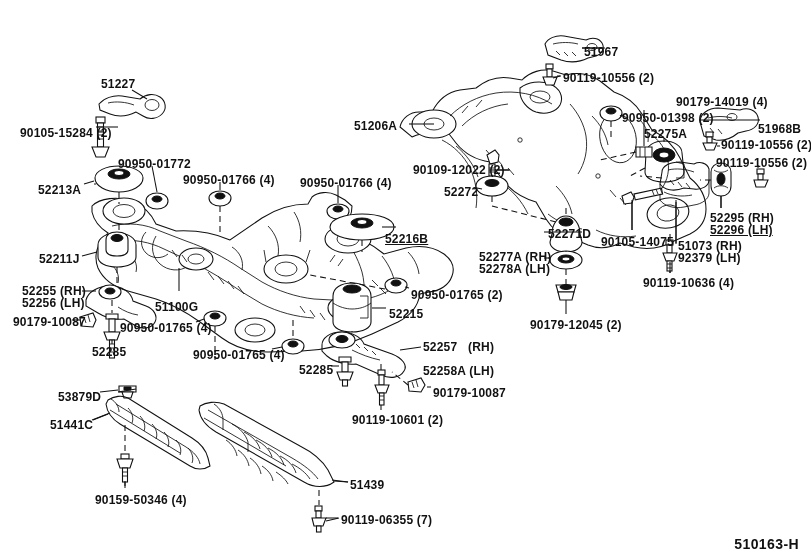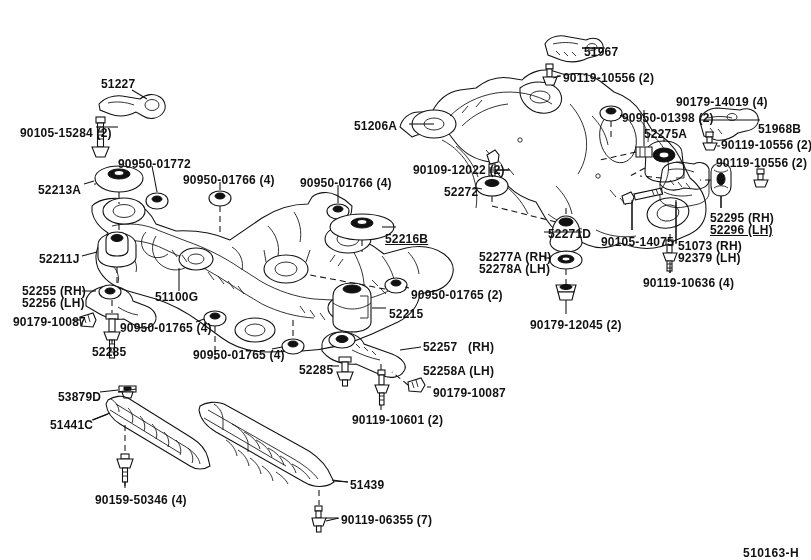--- a/index.html
+++ b/index.html
@@ -1,21 +1,21 @@
 <!DOCTYPE html>
 <html><head>
 <meta charset="utf-8">
 <style>
   html,body{margin:0;padding:0;background:#ffffff;}
   body{width:811px;height:560px;position:relative;overflow:hidden;
        font-family:"Liberation Sans","DejaVu Sans",sans-serif;color:#000;}
   #diagram{position:absolute;left:0;top:0;width:811px;height:560px;}
   .lbl{position:absolute;font-weight:bold;font-size:12px;letter-spacing:0.2px;
        white-space:pre;line-height:13.5px;color:#111;text-align:right;}
-  .diagid{position:absolute;right:12px;bottom:0;font-weight:bold;font-size:12px;
+  .diagid{position:absolute;right:12px;bottom:8px;font-weight:bold;font-size:14px;
           letter-spacing:0.4px;color:#111;}
   svg{display:block;}
   .ln{stroke:#111;stroke-width:1.05;fill:none;}
   .dash{stroke:#111;stroke-width:1.05;fill:none;stroke-dasharray:6 4;}
   .fillblk{fill:#111;stroke:#111;stroke-width:1;}
   .w{fill:#fff;stroke:#111;stroke-width:1.1;}
   .thin{stroke:#111;stroke-width:0.85;fill:none;}
 </style>
 </head>
 <body>
@@ -541,21 +541,21 @@
       <div class="lbl" style="left: 20px; top: 127px;">90105-15284 (2)</div>
       <div class="lbl" style="left: 118px; top: 158px;">90950-01772</div>
       <div class="lbl" style="left: 38px; top: 184px;">52213A</div>
       <div class="lbl" style="left: 183px; top: 174px;">90950-01766 (4)</div>
       <div class="lbl" style="left: 300px; top: 177px;">90950-01766 (4)</div>
       <div class="lbl" style="left: 39px; top: 253px;">52211J</div>
       <div class="lbl" style="left: 22px; top: 285px;">52255 (RH)</div>
       <div class="lbl" style="left: 22px; top: 297px;">52256 (LH)</div>
       <div class="lbl" style="left: 13px; top: 316px;">90179-10087</div>
       <div class="lbl" style="left: 92px; top: 346px;">52285</div>
-      <div class="lbl" style="left: 155px; top: 291px;">51100G</div>
+      <div class="lbl" style="left: 155px; top: 301px;">51100G</div>
       <div class="lbl" style="left: 120px; top: 322px;">90950-01765 (4)</div>
       <div class="lbl" style="left: 193px; top: 349px;">90950-01765 (4)</div>
       <div class="lbl" style="left: 385px; top: 233px; text-decoration: underline;">52216B</div>
       <div class="lbl" style="left: 411px; top: 289px;">90950-01765 (2)</div>
       <div class="lbl" style="left: 389px; top: 308px;">52215</div>
       <div class="lbl" style="left: 423px; top: 341px;">52257   (RH)</div>
       <div class="lbl" style="left: 423px; top: 353px; margin-top: 12px;">52258A (LH)</div>
       <div class="lbl" style="left: 299px; top: 364px;">52285</div>
       <div class="lbl" style="left: 433px; top: 387px;">90179-10087</div>
       <div class="lbl" style="left: 352px; top: 414px;">90119-10601 (2)</div>

